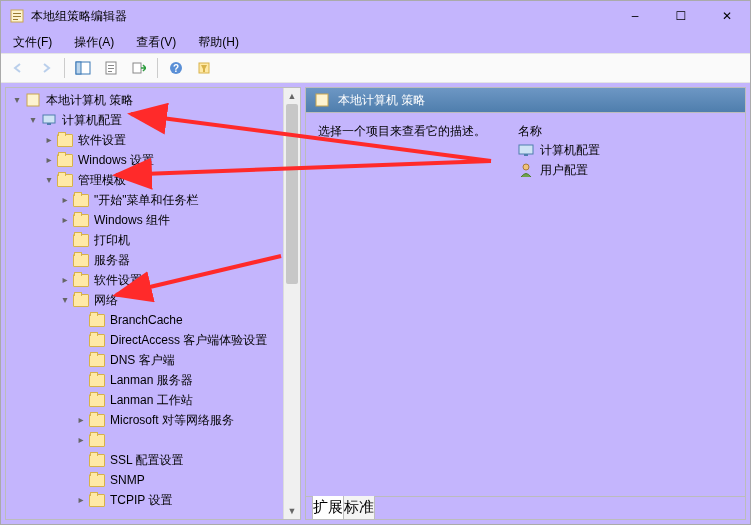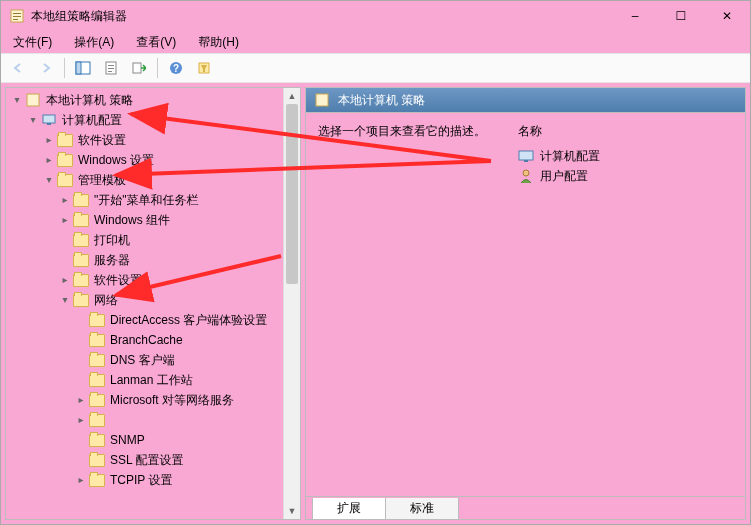--- a/index.html
+++ b/index.html
@@ -1,16 +1,16 @@
 <!DOCTYPE html>
 <html><head>
 <meta charset="utf-8">
 <style>
 html,body{margin:0;padding:0;font-family:"Microsoft YaHei","Segoe UI",sans-serif;font-size:12px;color:#000;background:#fff;height:100%;}
-.window{width:751px;height:525px;border:1px solid #aaa;box-sizing:border-box;display:flex;flex-direction:column;background:#f9a8d4;position:relative;}
+.window{width:751px;height:525px;border:1px solid #aaa;box-sizing:border-box;display:flex;flex-direction:column;background:#c4b5fd;position:relative;}
 .titlebar{height:30px;display:flex;align-items:center;padding:0 0 0 8px;}
 .titlebar .ticon{margin-right:6px;}
 .titlebar .title{flex:1;}
 .titlebar .wbtn{width:46px;height:30px;display:flex;align-items:center;justify-content:center;}
 .menubar{height:22px;display:flex;align-items:center;padding:0 6px;gap:10px;}
 .menubar .mitem{padding:2px 6px;}
 .toolbar{height:28px;border-top:1px solid #e5e5e5;border-bottom:1px solid #e5e5e5;display:flex;align-items:center;padding:0 4px;gap:2px;background:#fafafa;}
 .tbtn{width:24px;height:22px;display:flex;align-items:center;justify-content:center;border:1px solid transparent;border-radius:2px;}
 .tbtn.disabled{opacity:0.4;}
 .sep{width:1px;height:20px;background:#ccc;margin:0 3px;}
@@ -27,24 +27,24 @@
 .lbl{margin-left:4px;}
 .scrollbar{width:16px;background:#f0f0f0;border-left:1px solid #dcdcdc;display:flex;flex-direction:column;}
 .sb-btn{height:16px;display:flex;align-items:center;justify-content:center;color:#666;font-size:9px;}
 .sb-track{flex:1;position:relative;}
 .sb-thumb{position:absolute;left:2px;right:2px;background:#c7c7c7;border-radius:2px;}
 .rightpane{flex:1;margin:4px 4px 4px 2px;display:flex;flex-direction:column;border:1px solid #bcbcbc;}
 .rhead{height:24px;background:linear-gradient(#6d97c4,#4f7ead);color:#fff;display:flex;align-items:center;padding:0 8px;gap:8px;border-bottom:1px solid #bcbcbc;}
 .rbody{flex:1;display:flex;padding:10px 12px;gap:20px;min-height:0;}
 .rbody .desc{flex:0 0 180px;color:#000;}
 .rbody .list{flex:1;}
-.colhead{color:#000;margin-bottom:6px;}
+.colhead{color:#000;}
 .litem{display:flex;align-items:center;height:20px;gap:6px;}
 .tabs{height:22px;display:flex;align-items:flex-end;border-top:1px solid #bcbcbc;padding-left:6px;}
-.tab{padding:2px 24px;border:1px solid #bcbcbc;border-top:none;background:#fff;font-size:12px;position:relative;top:1px;margin-right:-1px;}
+.tab{padding:2px 0;border:1px solid #bcbcbc;border-top:none;background:#fff;font-size:15px;position:relative;top:1px;margin-right:-1px;}
 .tab.inactive{background:#f4f4f4;}
 .annot{position:absolute;pointer-events:none;left:0;top:0;}
 svg{display:block;}
 .ind0{padding-left:4px}.ind1{padding-left:20px}.ind2{padding-left:36px}.ind3{padding-left:52px}.ind4{padding-left:68px}
 </style>
 </head>
 <body>
 
 <div class="window">
 
@@ -208,69 +208,76 @@
               <span class="icon">
                 <span class="folder"></span>
               </span>
               <span class="lbl">网络</span>
             </div>
           <div class="node ind4">
               <span class="arrow blank">▸</span>
               <span class="icon">
                 <span class="folder"></span>
               </span>
+              <span class="lbl">BranchCache</span>
+            </div>
+          <div class="node ind4">
+              <span class="arrow blank">▸</span>
+              <span class="icon">
+                <span class="folder"></span>
+              </span>
               <span class="lbl">DirectAccess 客户端体验设置</span>
             </div>
           <div class="node ind4">
               <span class="arrow blank">▸</span>
               <span class="icon">
                 <span class="folder"></span>
               </span>
-              <span class="lbl">BranchCache</span>
-            </div>
-          <div class="node ind4">
-              <span class="arrow blank">▸</span>
-              <span class="icon">
-                <span class="folder"></span>
-              </span>
               <span class="lbl">DNS 客户端</span>
             </div>
           <div class="node ind4">
               <span class="arrow blank">▸</span>
               <span class="icon">
                 <span class="folder"></span>
               </span>
+              <span class="lbl">Lanman 服务器</span>
+            </div>
+          <div class="node ind4">
+              <span class="arrow blank">▸</span>
+              <span class="icon">
+                <span class="folder"></span>
+              </span>
               <span class="lbl">Lanman 工作站</span>
             </div>
           <div class="node ind4">
               <span class="arrow">▸</span>
               <span class="icon">
                 <span class="folder"></span>
               </span>
               <span class="lbl">Microsoft 对等网络服务</span>
             </div>
           <div class="node ind4">
               <span class="arrow">▸</span>
               <span class="icon">
                 <span class="folder"></span>
               </span>
             </div>
           <div class="node ind4">
               <span class="arrow blank">▸</span>
               <span class="icon">
                 <span class="folder"></span>
               </span>
+              <span class="lbl">SSL 配置设置</span>
+            </div>
+          <div class="node ind4">
+              <span class="arrow blank">▸</span>
+              <span class="icon">
+                <span class="folder"></span>
+              </span>
               <span class="lbl">SNMP</span>
-            </div>
-          <div class="node ind4">
-              <span class="arrow blank">▸</span>
-              <span class="icon">
-                <span class="folder"></span>
-              </span>
-              <span class="lbl">SSL 配置设置</span>
             </div>
           <div class="node ind4">
               <span class="arrow">▸</span>
               <span class="icon">
                 <span class="folder"></span>
               </span>
               <span class="lbl">TCPIP 设置</span>
             </div>
         </div>
       </div>

